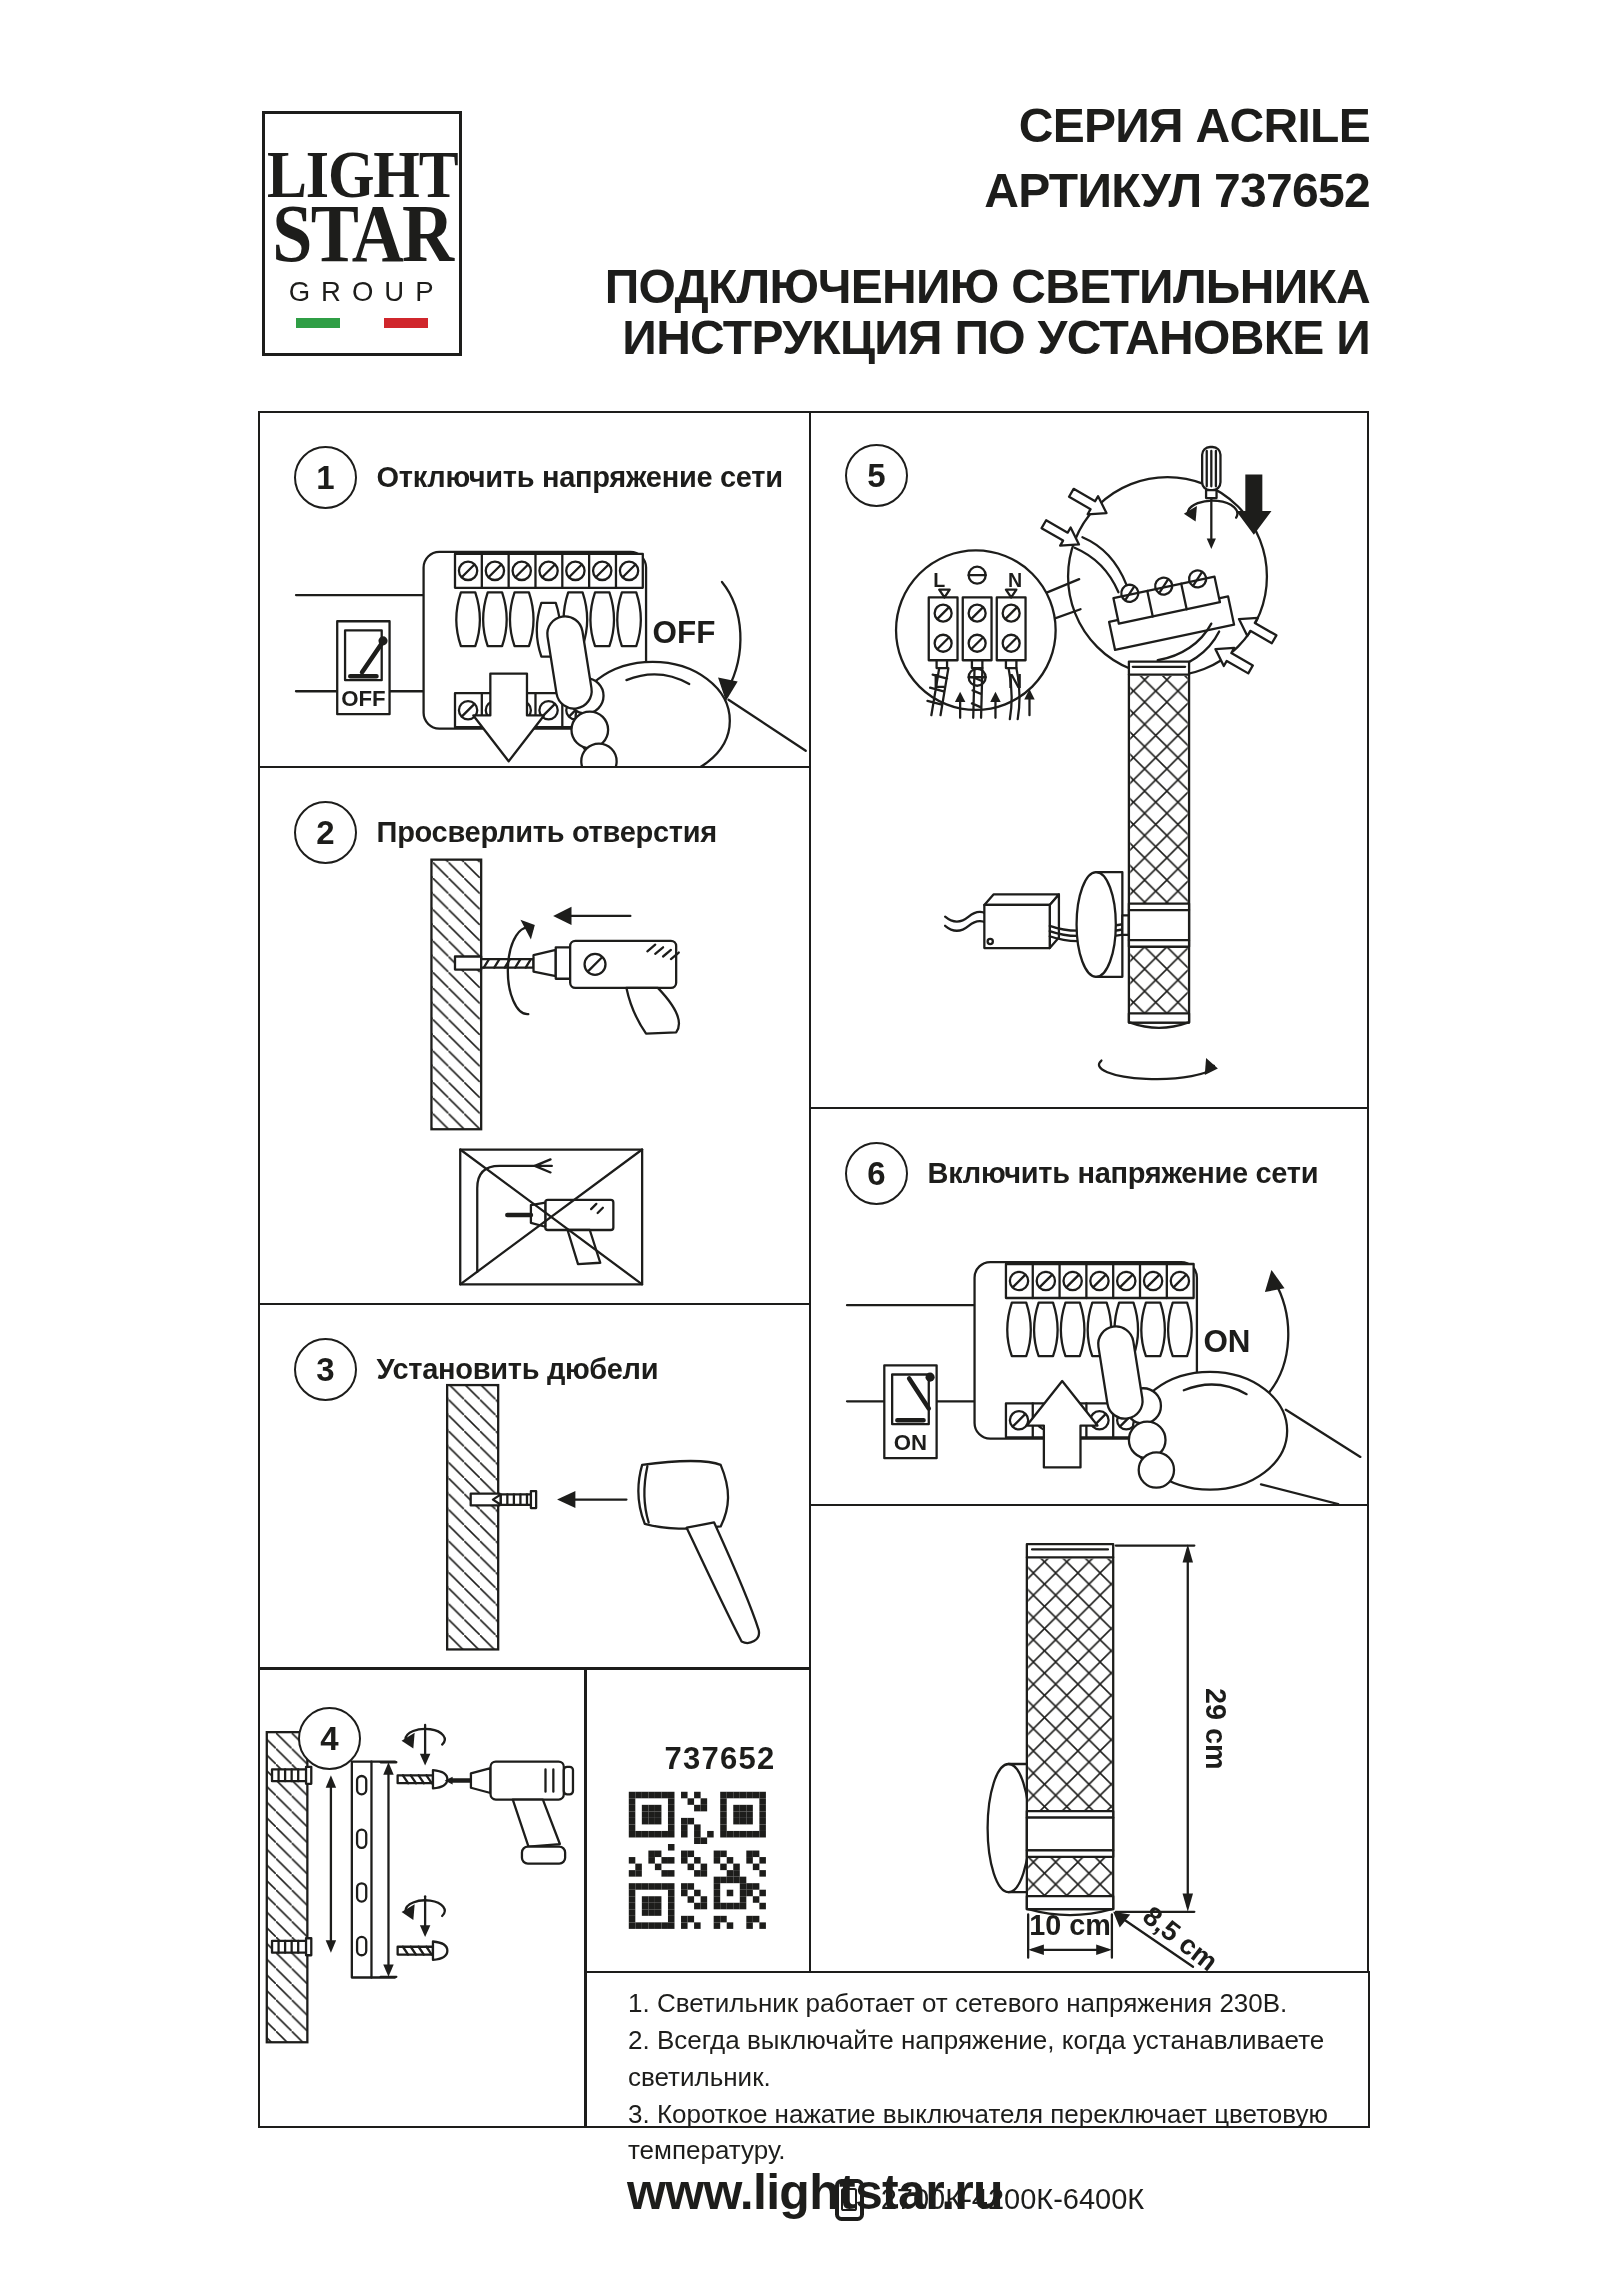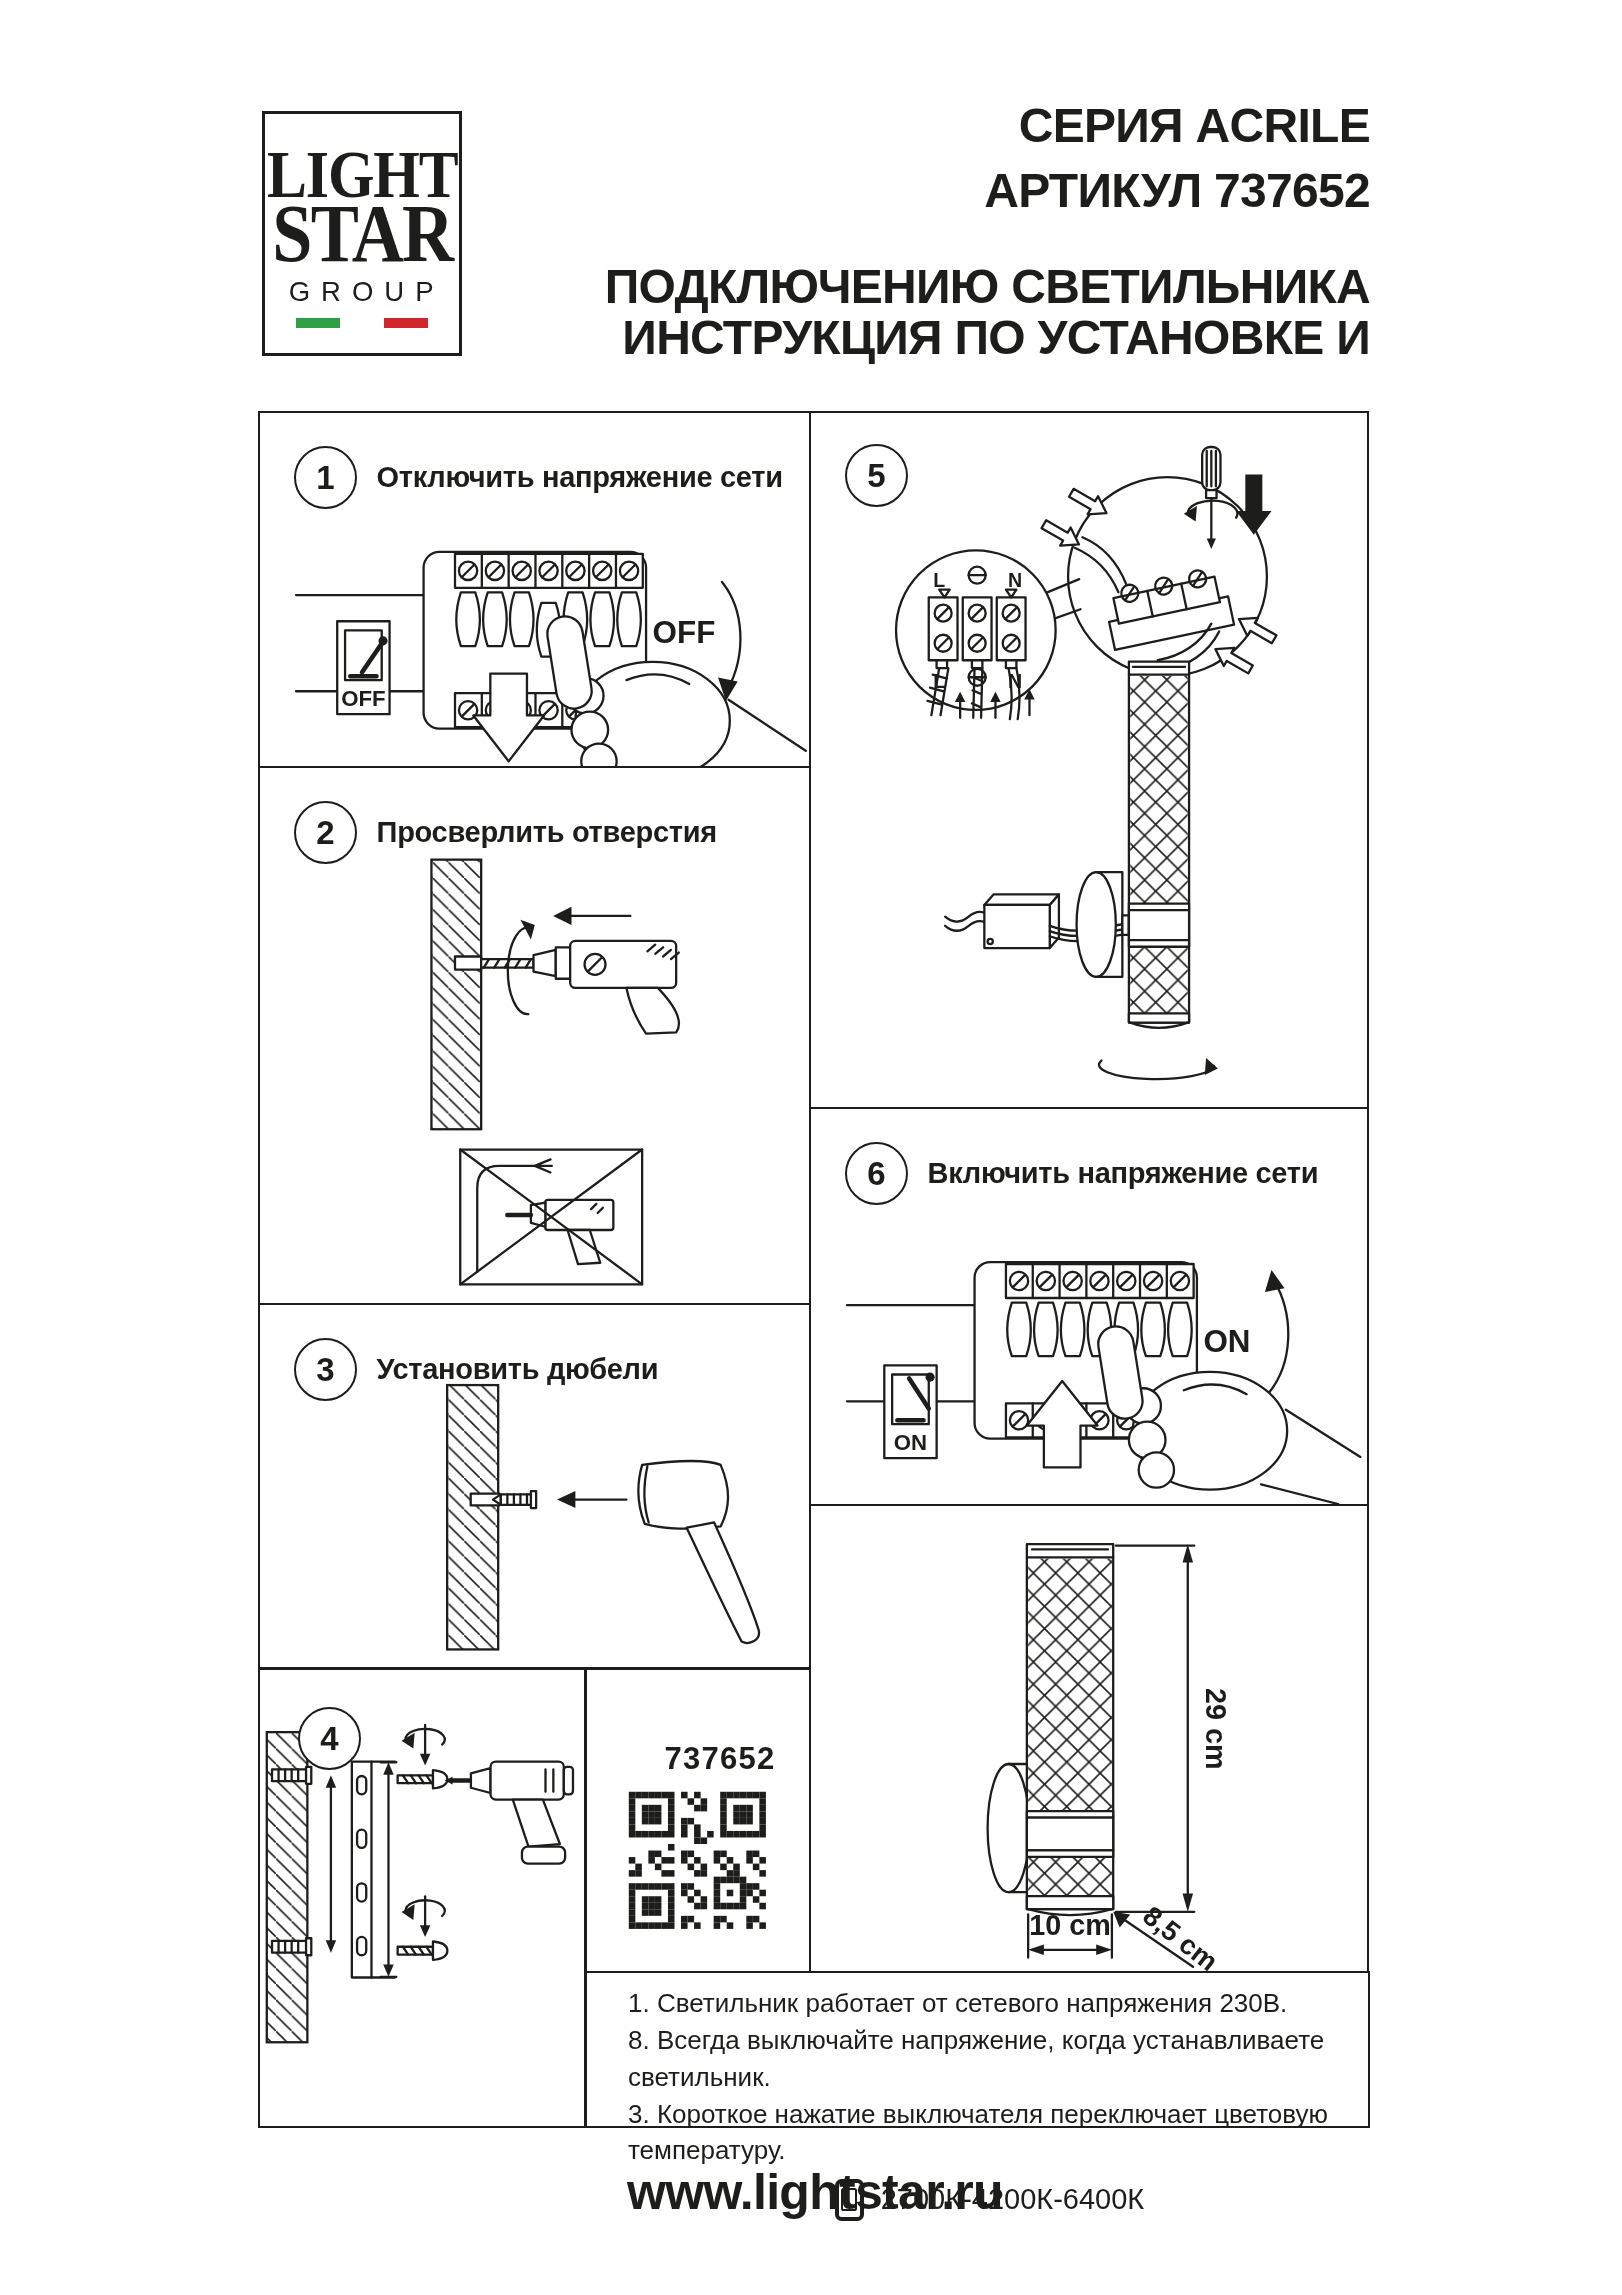--- a/index.html
+++ b/index.html
@@ -754,21 +754,21 @@
         <path class="ln" d="M470 626 L584 704"></path>
         <polygon class="fb" points="462,620 488,624 472,644"></polygon>
         <text class="svgtxt" font-size="42" text-anchor="middle" x="556" y="672" transform="rotate(38 556 672)">8,5 cm</text>
       </g>
     </svg>
   </div>
 
   <div class="panel" style="left:585px;top:1971px;width:785px;height:157px;padding-left:24px;">
     <div class="notes-list">
       <div>1. Светильник работает от сетевого напряжения 230В.</div>
-      <div>8. Всегда выключайте напряжение, когда устанавливаете светильник.</div>
+      <div>2. Всегда выключайте напряжение, когда устанавливаете светильник.</div>
       <div>3. Короткое нажатие выключателя переключает цветовую температуру.</div>
     </div>
     <div class="temp-row">
       <span class="switch-glyph">
           <i></i>
         </span>
       <span class="temp-text">2700К-4200К-6400К</span>
     </div>
   </div>
 

